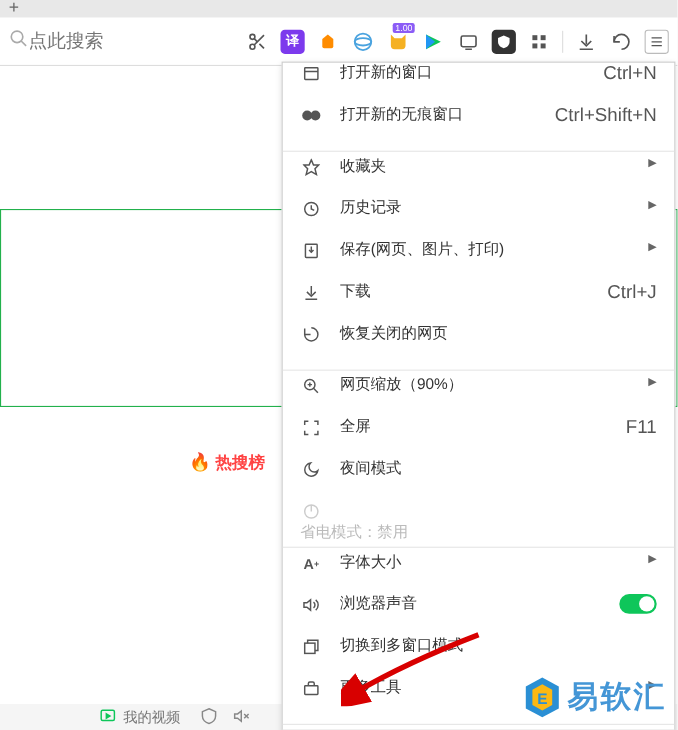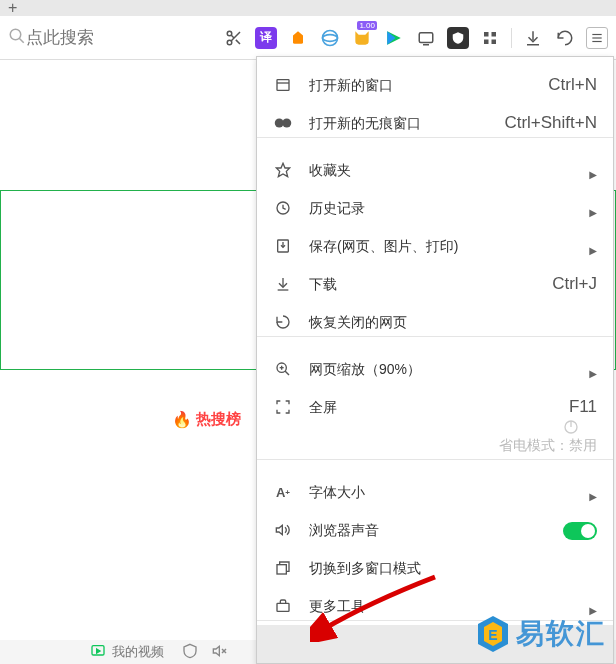--- a/index.html
+++ b/index.html
@@ -17,21 +17,21 @@
 .tb-icon { width: 22px; height: 22px; display: flex; align-items: center; justify-content: center; cursor: pointer; }
 
 .page-content { position: absolute; top: 60px; left: 0; right: 0; bottom: 24px; background: #fff; }
 .green-block { position: absolute; left: 0; top: 130px; width: 616px; height: 180px; border: 1px solid #22b14c; }
 .hot-search { position: absolute; left: 172px; top: 350px; display: flex; align-items: center; gap: 4px; font-size: 15px; font-weight: bold; color: #ff4444; }
 .flame-icon { color: #ff6a00; font-size: 16px; }
 
 .bottom-bar { position: absolute; bottom: 0; left: 0; right: 0; height: 24px; display: flex; align-items: center; padding: 0 90px; gap: 6px; color: #777; font-size: 13px; }
 
 .menu-panel { position: absolute; top: 56px; right: 2px; width: 358px; background: #fff; border: 1px solid #ccc; z-index: 100; box-shadow: 0 2px 6px rgba(0,0,0,.15); }
-.menu-item { display: flex; align-items: flex-end; padding: 0 16px; height: 38px; font-size: 14px; color: #333; cursor: pointer; position: relative; }
+.menu-item { display: flex; align-items: flex-start; padding: 0 16px; height: 38px; font-size: 14px; color: #333; cursor: pointer; position: relative; }
 .menu-item:hover, .menu-item.highlighted { background: #eaeaea; }
 .menu-icon { width: 20px; height: 20px; display: flex; align-items: center; justify-content: center; color: #555; margin-right: 16px; flex-shrink: 0; }
 .menu-label { flex: 1; }
 .menu-shortcut { color: #555; font-size: 17px; }
 .menu-arrow { font-size: 10px; color: #666; }
 .menu-sep { height: 1px; background: #e5e5e5; margin: 4px 0; }
 .menu-item.disabled { color: #bbb; cursor: default; flex-direction: column; }
 .menu-item.disabled .menu-icon { color: #ccc; }
 .toggle-switch { width: 34px; height: 18px; border-radius: 10px; background: #0ec65a; position: relative; }
 .toggle-switch .knob { width: 14px; height: 14px; background: #fff; border-radius: 50%; position: absolute; right: 2px; top: 2px; }
@@ -250,20 +250,28 @@
         <svg width="16" height="16" viewBox="0 0 24 24" fill="none" stroke="#555" stroke-width="2">
           <polyline points="3 8 3 3 8 3"></polyline>
           <polyline points="16 3 21 3 21 8"></polyline>
           <polyline points="21 16 21 21 16 21"></polyline>
           <polyline points="8 21 3 21 3 16"></polyline>
         </svg>
       </span>
     <span class="menu-label">全屏</span>
     <span class="menu-shortcut">F11</span>
   </div>
+  <div class="menu-item">
+    <span class="menu-icon">
+        <svg width="16" height="16" viewBox="0 0 24 24" fill="none" stroke="#555" stroke-width="2">
+          <path d="M21 13A9 9 0 1111 3a7 7 0 0010 10z"></path>
+        </svg>
+      </span>
+    <span class="menu-label">夜间模式</span>
+  </div>
   <div class="menu-item disabled">
     <span class="menu-icon">
         <svg width="16" height="16" viewBox="0 0 24 24" fill="none" stroke="#ccc" stroke-width="2">
           <circle cx="12" cy="12" r="9"></circle>
           <line x1="12" y1="3" x2="12" y2="12"></line>
         </svg>
       </span>
     <span class="menu-label">省电模式：禁用</span>
   </div>
   <div class="menu-sep"></div>

